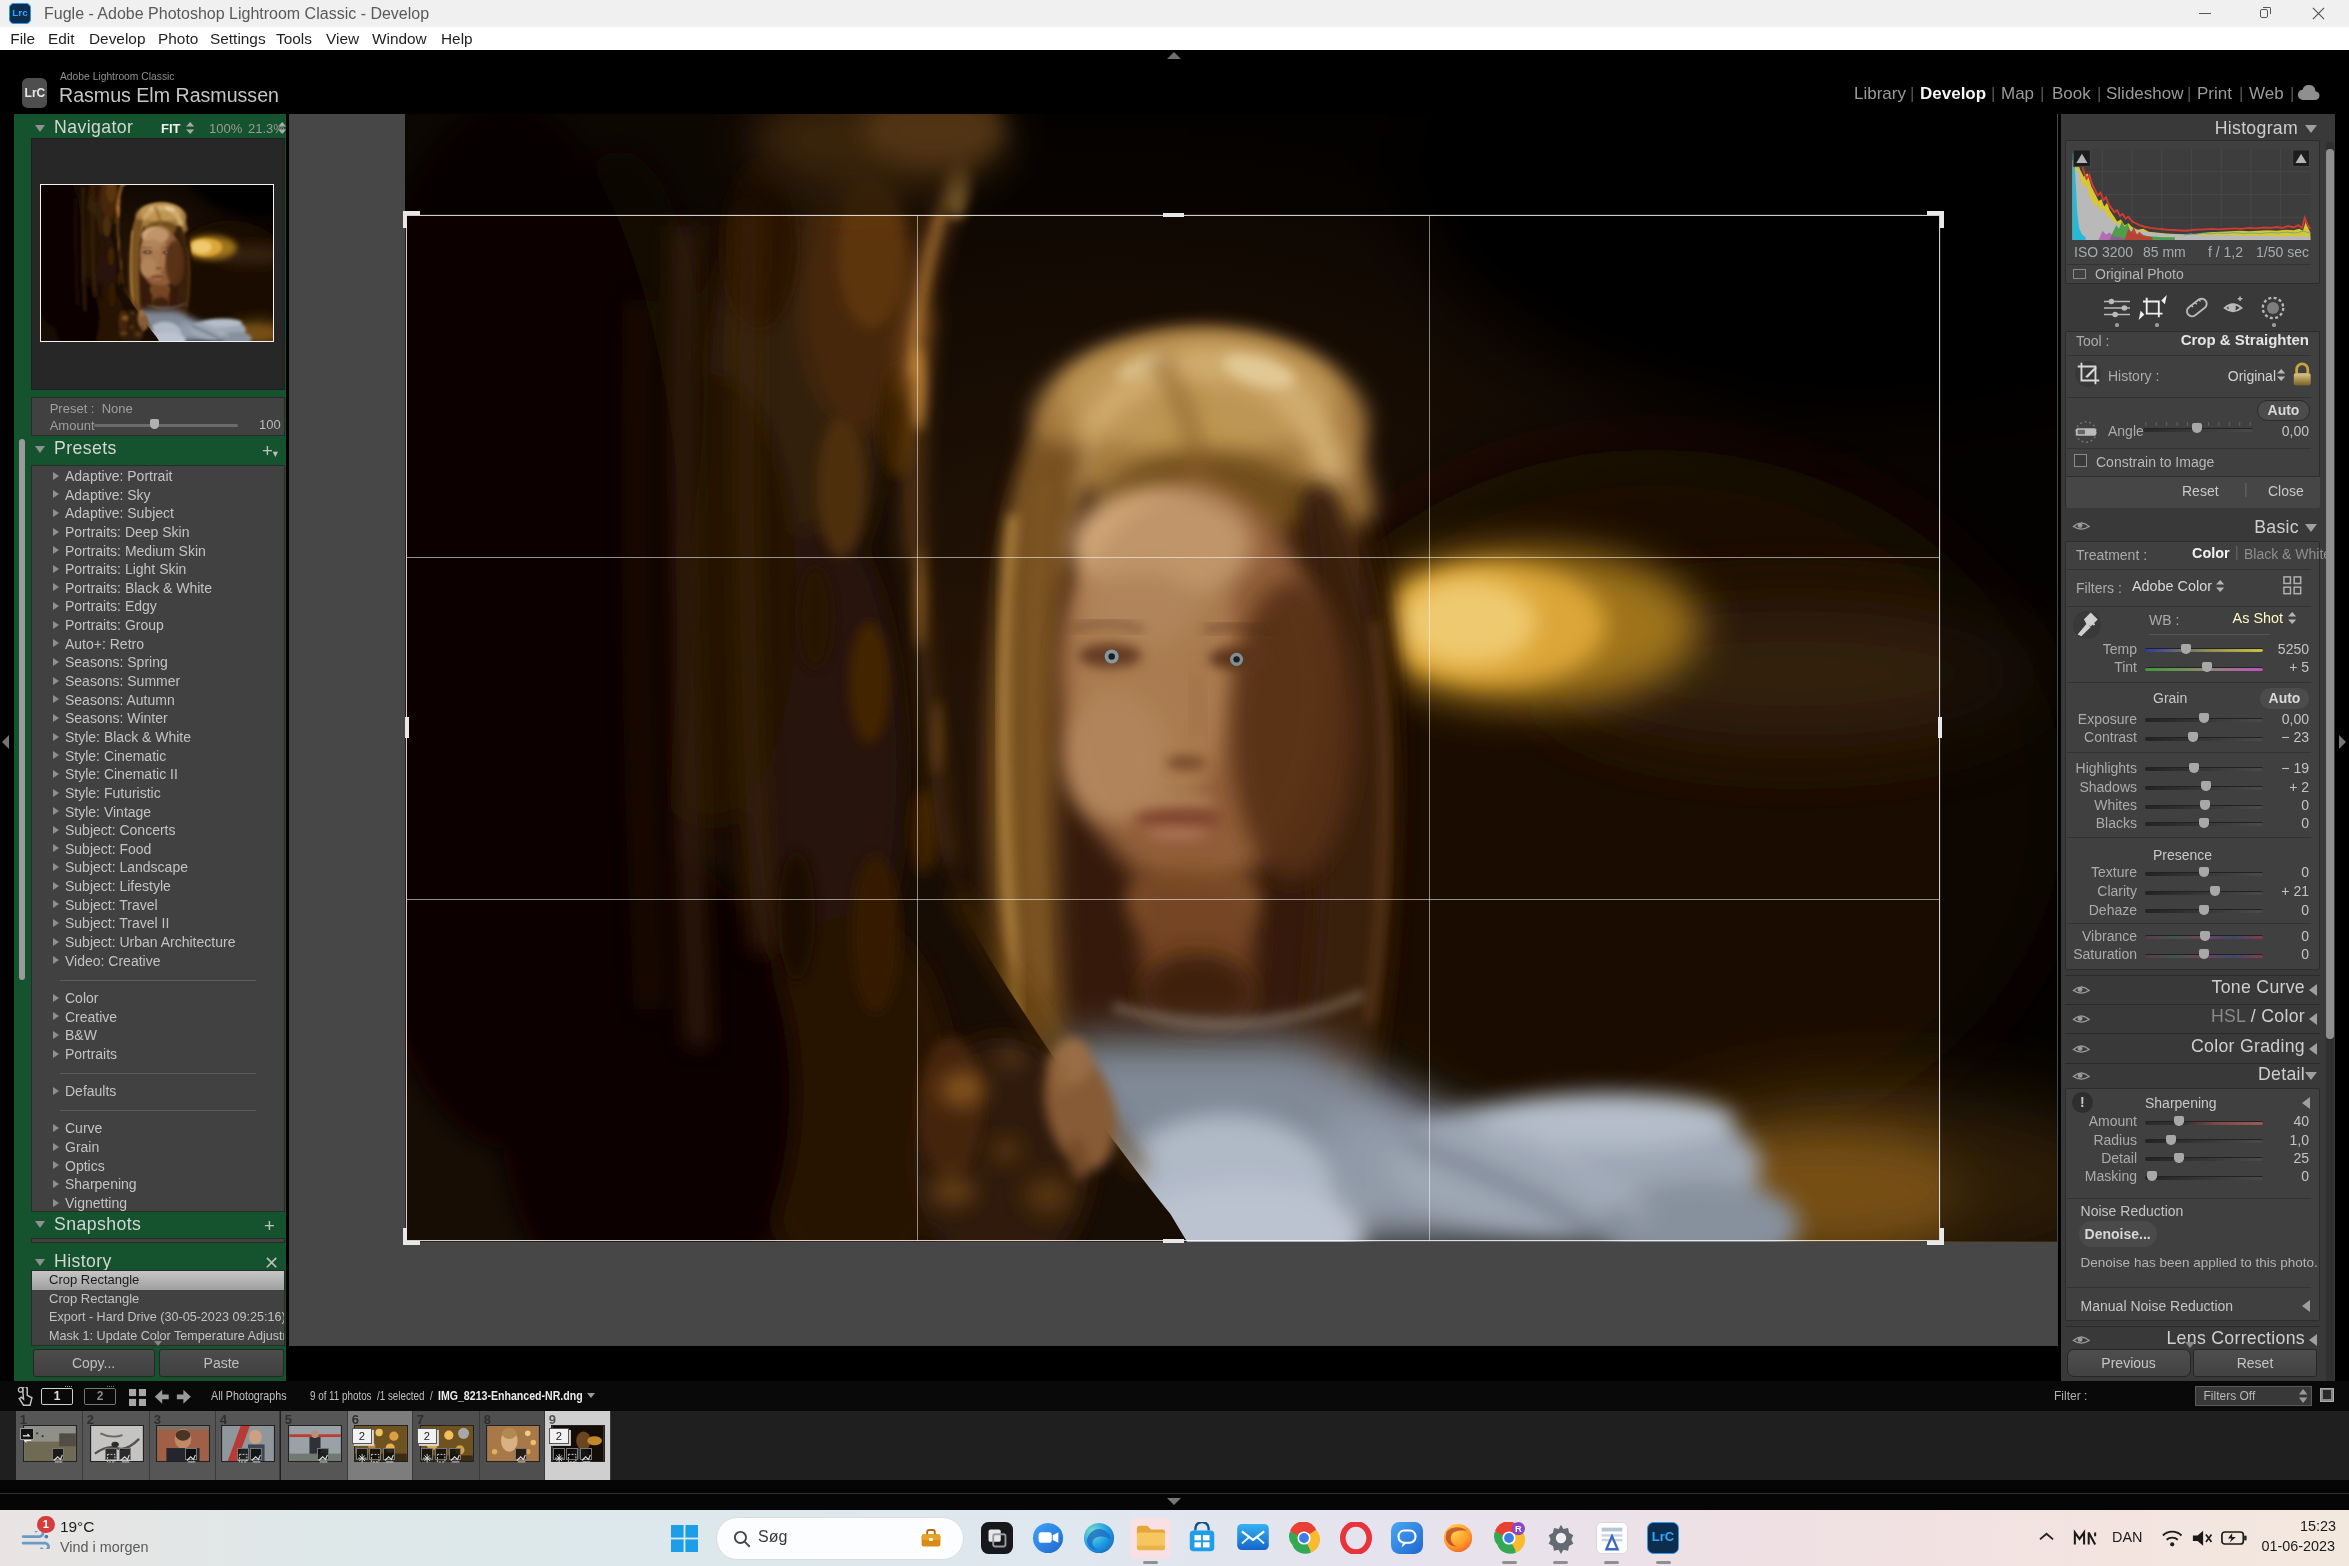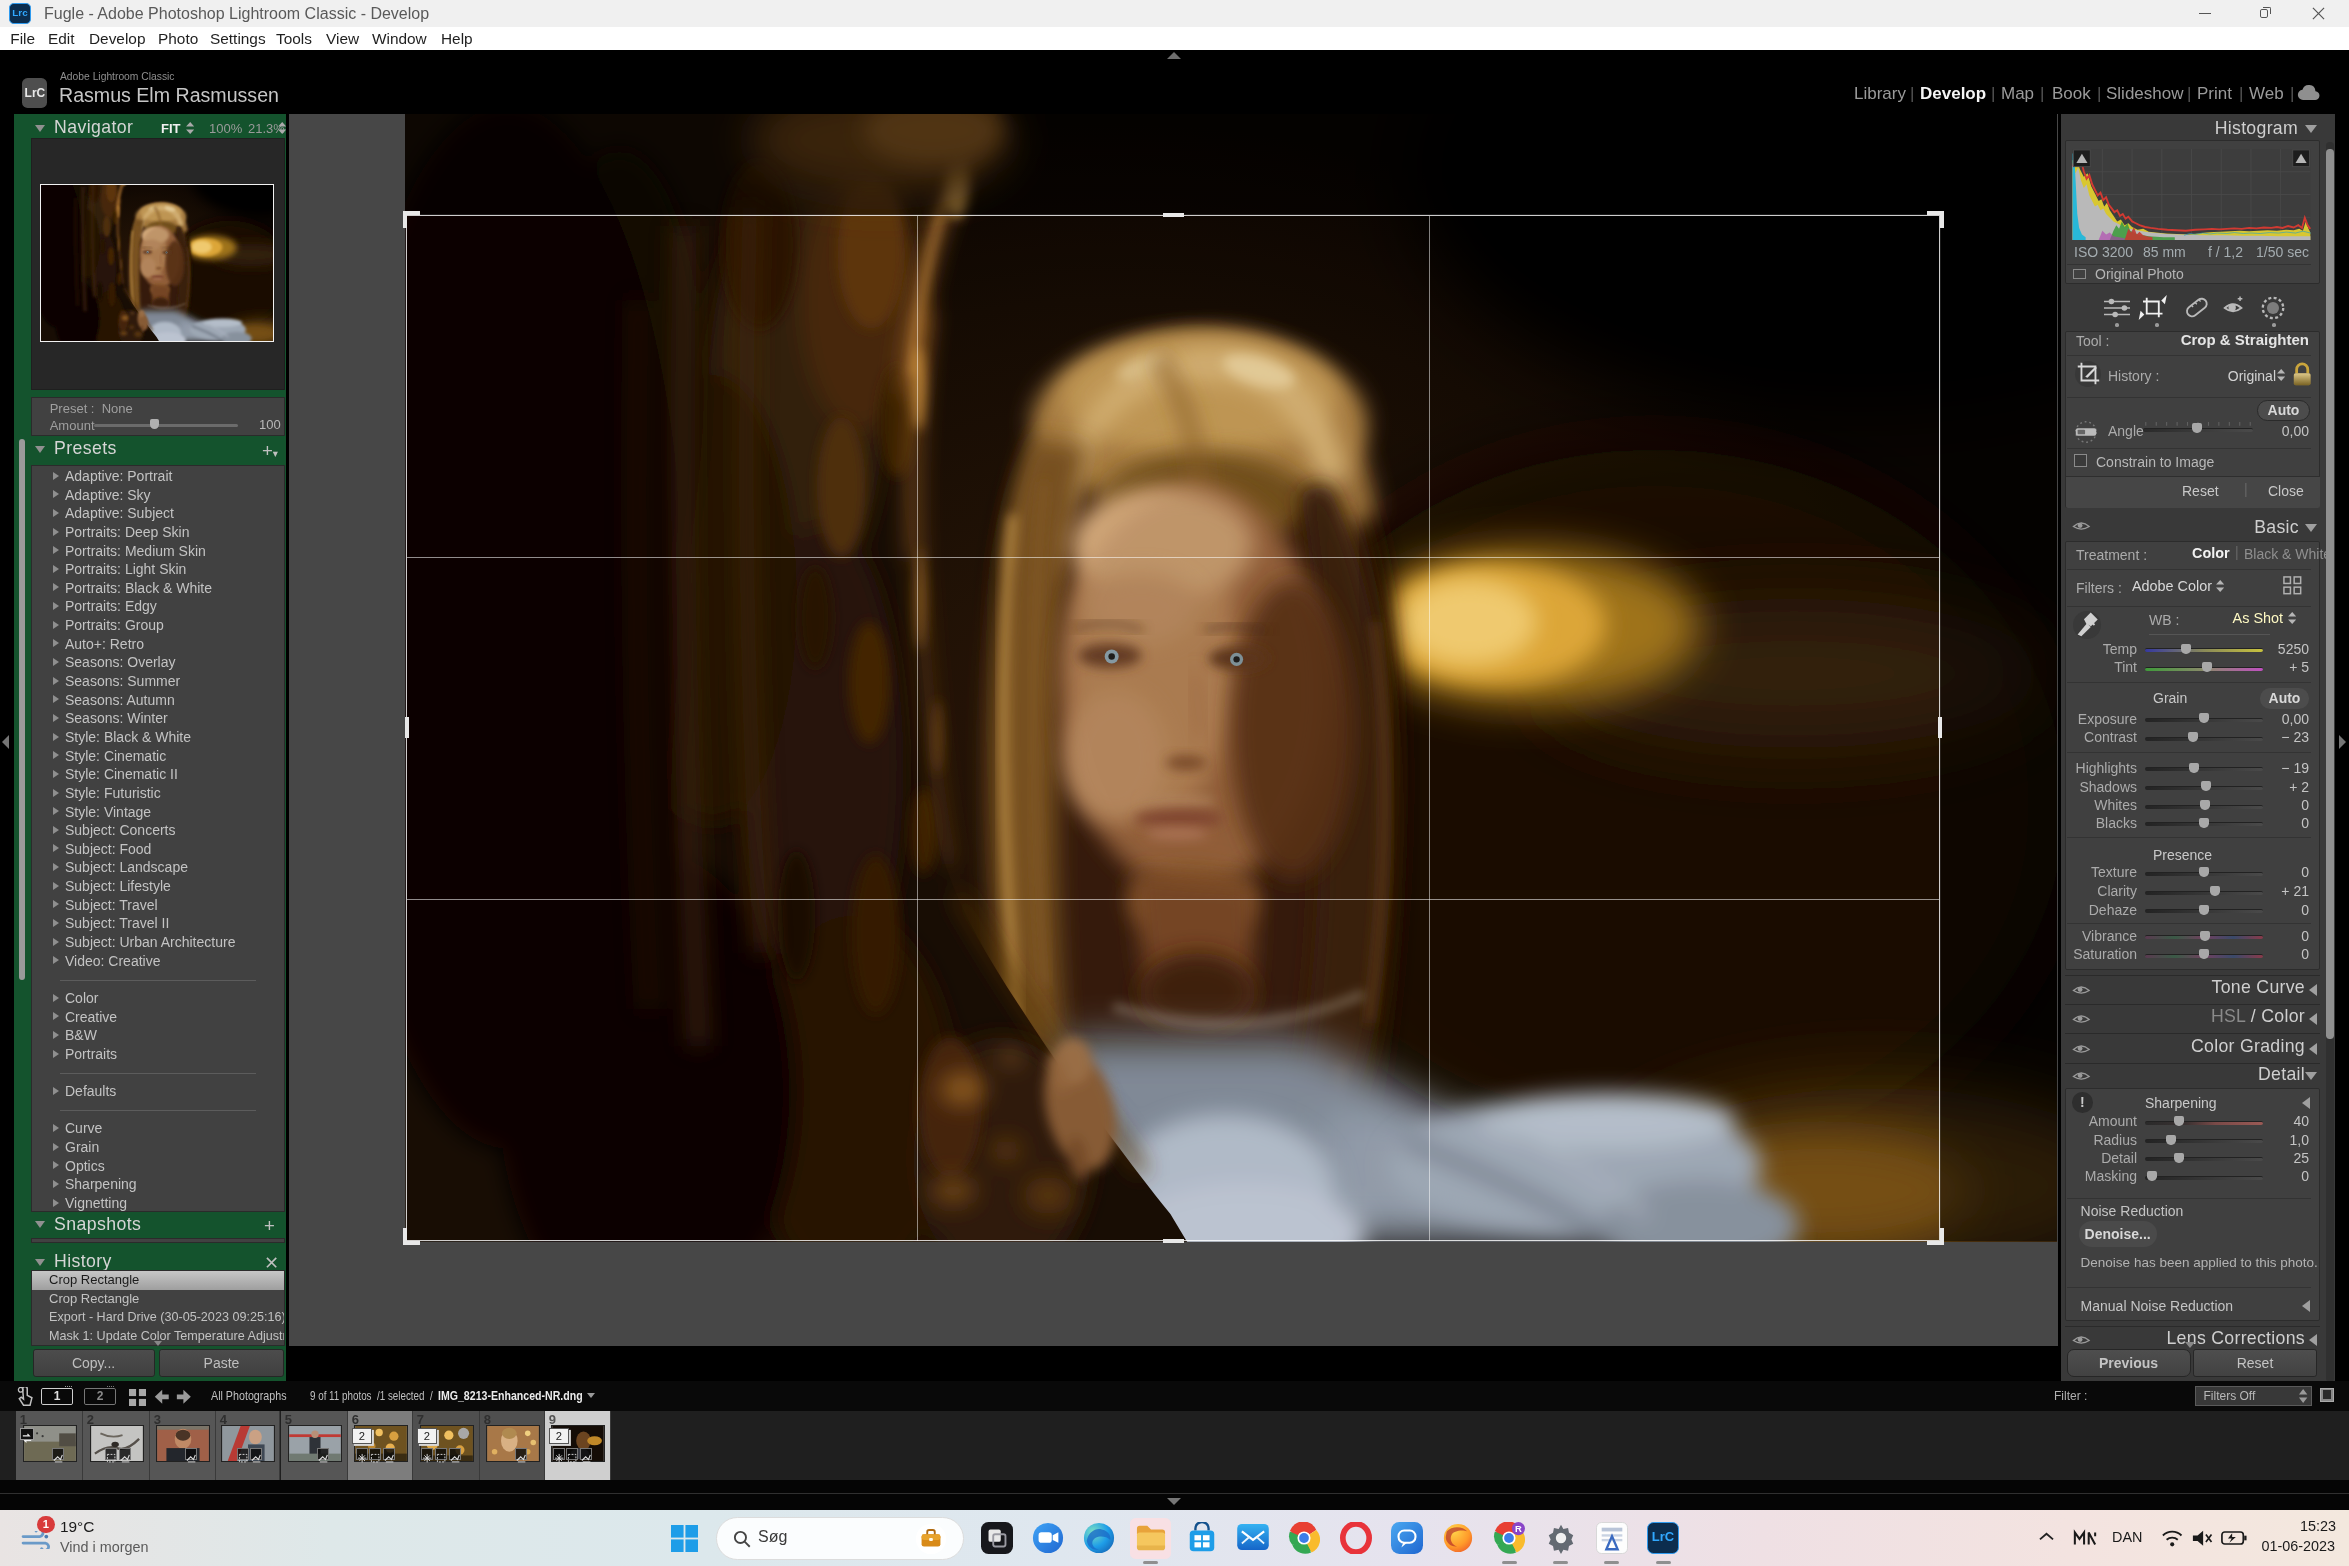--- a/index.html
+++ b/index.html
@@ -137,21 +137,21 @@
         <div class="abs" style="left:33px;top:94px;height:18.6px;line-height:18.6px;font-size:14px;color:#c3c3c3;white-space:nowrap;">Portraits: Light Skin</div>
       <div class="abs" style="left:21.4px;top:117px;width:0;height:0;border-left:6.5px solid #8f8f8f;border-top:4.2px solid transparent;border-bottom:4.2px solid transparent;"></div>
         <div class="abs" style="left:33px;top:113px;height:18.6px;line-height:18.6px;font-size:14px;color:#c3c3c3;white-space:nowrap;">Portraits: Black &amp; White</div>
       <div class="abs" style="left:21.4px;top:136px;width:0;height:0;border-left:6.5px solid #8f8f8f;border-top:4.2px solid transparent;border-bottom:4.2px solid transparent;"></div>
         <div class="abs" style="left:33px;top:131px;height:18.6px;line-height:18.6px;font-size:14px;color:#c3c3c3;white-space:nowrap;">Portraits: Edgy</div>
       <div class="abs" style="left:21.4px;top:155px;width:0;height:0;border-left:6.5px solid #8f8f8f;border-top:4.2px solid transparent;border-bottom:4.2px solid transparent;"></div>
         <div class="abs" style="left:33px;top:150px;height:18.6px;line-height:18.6px;font-size:14px;color:#c3c3c3;white-space:nowrap;">Portraits: Group</div>
       <div class="abs" style="left:21.4px;top:173px;width:0;height:0;border-left:6.5px solid #8f8f8f;border-top:4.2px solid transparent;border-bottom:4.2px solid transparent;"></div>
         <div class="abs" style="left:33px;top:169px;height:18.6px;line-height:18.6px;font-size:14px;color:#c3c3c3;white-space:nowrap;">Auto+: Retro</div>
       <div class="abs" style="left:21.4px;top:192px;width:0;height:0;border-left:6.5px solid #8f8f8f;border-top:4.2px solid transparent;border-bottom:4.2px solid transparent;"></div>
-        <div class="abs" style="left:33px;top:187px;height:18.6px;line-height:18.6px;font-size:14px;color:#c3c3c3;white-space:nowrap;">Seasons: Overlay</div>
+        <div class="abs" style="left:33px;top:187px;height:18.6px;line-height:18.6px;font-size:14px;color:#c3c3c3;white-space:nowrap;">Seasons: Spring</div>
       <div class="abs" style="left:21.4px;top:211px;width:0;height:0;border-left:6.5px solid #8f8f8f;border-top:4.2px solid transparent;border-bottom:4.2px solid transparent;"></div>
         <div class="abs" style="left:33px;top:206px;height:18.6px;line-height:18.6px;font-size:14px;color:#c3c3c3;white-space:nowrap;">Seasons: Summer</div>
       <div class="abs" style="left:21.4px;top:229px;width:0;height:0;border-left:6.5px solid #8f8f8f;border-top:4.2px solid transparent;border-bottom:4.2px solid transparent;"></div>
         <div class="abs" style="left:33px;top:225px;height:18.6px;line-height:18.6px;font-size:14px;color:#c3c3c3;white-space:nowrap;">Seasons: Autumn</div>
       <div class="abs" style="left:21.4px;top:248px;width:0;height:0;border-left:6.5px solid #8f8f8f;border-top:4.2px solid transparent;border-bottom:4.2px solid transparent;"></div>
         <div class="abs" style="left:33px;top:243px;height:18.6px;line-height:18.6px;font-size:14px;color:#c3c3c3;white-space:nowrap;">Seasons: Winter</div>
       <div class="abs" style="left:21.4px;top:267px;width:0;height:0;border-left:6.5px solid #8f8f8f;border-top:4.2px solid transparent;border-bottom:4.2px solid transparent;"></div>
         <div class="abs" style="left:33px;top:262px;height:18.6px;line-height:18.6px;font-size:14px;color:#c3c3c3;white-space:nowrap;">Style: Black &amp; White</div>
       <div class="abs" style="left:21.4px;top:285px;width:0;height:0;border-left:6.5px solid #8f8f8f;border-top:4.2px solid transparent;border-bottom:4.2px solid transparent;"></div>
         <div class="abs" style="left:33px;top:281px;height:18.6px;line-height:18.6px;font-size:14px;color:#c3c3c3;white-space:nowrap;">Style: Cinematic</div>
@@ -530,21 +530,21 @@
     <div class="abs" style="left:19.6px;top:1184px;font-size:14px;color:#c4c4c4;">Manual Noise Reduction</div>
     <div class="abs" style="left:241px;top:1186px;width:0;height:0;border-top:6.5px solid transparent;border-bottom:6.5px solid transparent;border-right:8.4px solid #9f9f9f;"></div>
     <div class="divid" style="left:3.7px;top:1212px;width:255px;background:#2a2a2a;"></div>
     <svg class="abs" style="left:11.2px;top:1220px;" width="18.6" height="13" viewBox="0 0 20 14">
         <path d="M1.5 7 Q10 -0.5 18.5 7 Q10 12.5 1.5 7 Z" fill="none" stroke="#9a9a9a" stroke-width="1.4"></path>
         <circle cx="8.7" cy="6" r="2.6" fill="#9a9a9a"></circle>
       </svg>
       <div class="abs" style="left:37px;top:1214px;width:207px;text-align:right;font-size:17.7px;color:#cfcfcf;letter-spacing:0.3px;">Lens Corrections</div>
       <div class="abs" style="left:248px;top:1220px;width:0;height:0;border-top:6.5px solid transparent;border-bottom:6.5px solid transparent;border-right:8.4px solid #9f9f9f;"></div>
     <div class="abs" style="left:124px;top:1228px;width:0;height:0;border-left:5.6px solid transparent;border-right:5.6px solid transparent;border-top:6.5px solid #888;"></div>
-    <div class="abs" style="left:5.6px;top:1235px;width:124px;height:28px;background:linear-gradient(180deg,#4e4e4e,#424242);border:0.9px solid #262626;border-radius:7px;color:#c4c4c4;font-size:14px;text-align:center;line-height:26px;font-weight:bold;">Previous</div>
+    <div class="abs" style="left:5.6px;top:1235px;width:124px;height:28px;background:linear-gradient(180deg,#4e4e4e,#424242);border:0.9px solid #262626;border-radius:7px;color:#c4c4c4;font-size:14px;text-align:center;line-height:26px;">Previous</div>
     <div class="abs" style="left:132px;top:1235px;width:124px;height:28px;background:linear-gradient(180deg,#4e4e4e,#424242);border:0.9px solid #262626;border-radius:2.8px;color:#c4c4c4;font-size:14px;text-align:center;line-height:26px;">Reset</div>
     <div class="abs" style="left:265px;top:28px;width:7.5px;height:1240px;background:#303030;border-radius:3.7px;"></div>
     <div class="abs" style="left:265px;top:35px;width:7.5px;height:890px;background:#8f8f8f;border-radius:3.7px;"></div>
   </div>
   <div class="abs" style="left:2339px;top:735px;width:0;height:0;border-top:7.5px solid transparent;border-bottom:7.5px solid transparent;border-left:7.5px solid #757575;"></div>
   <div class="abs" id="filmstrip">
     <svg class="abs" style="left:17px;top:5.6px;" width="20.5" height="20.5" viewBox="0 0 22 22">
         <path d="M6 2 a2.5 2.5 0 0 1 5 0 l0 7 5 2.5 -2 8 -7 0 -4.5 -7 2 -1.5 2.5 2 Z" fill="none" stroke="#c0c0c0" stroke-width="1.6"></path>
         <circle cx="4" cy="3" r="2.5" fill="none" stroke="#c0c0c0" stroke-width="1.4"></circle>
       </svg>

